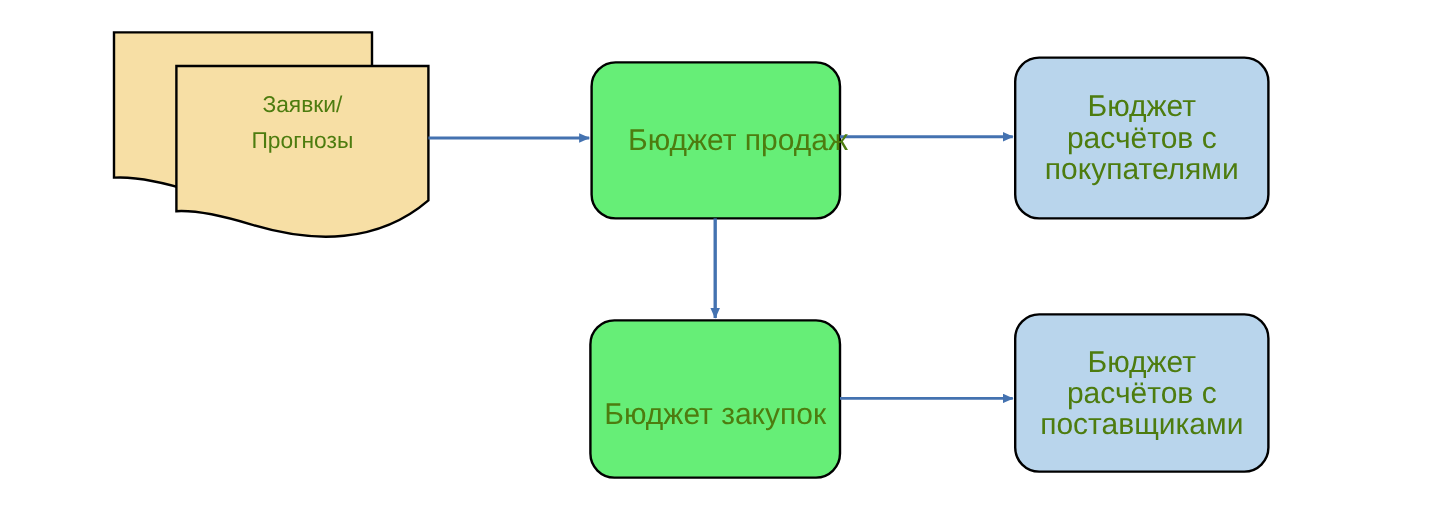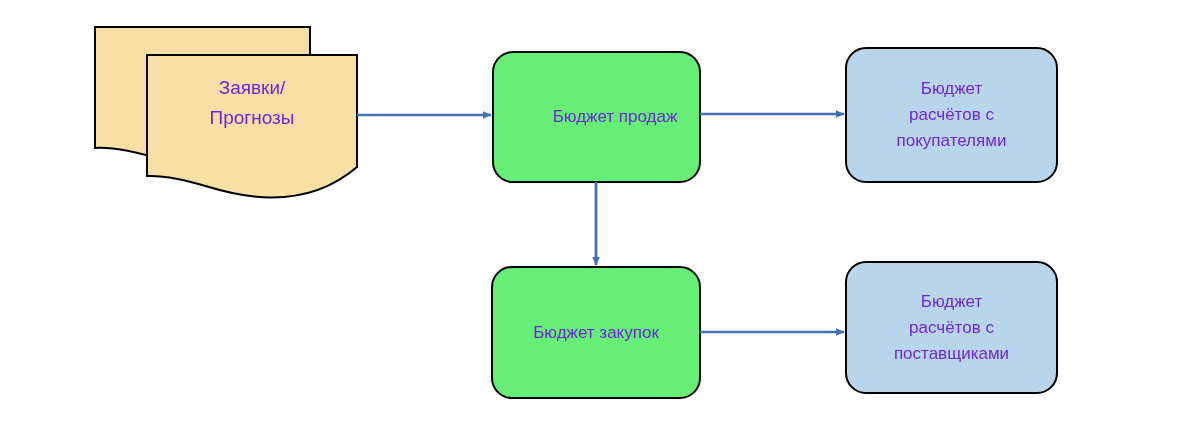--- a/index.html
+++ b/index.html
@@ -20,33 +20,33 @@
     top: 0;
     width: 1200px;
     height: 437px;
   }
   .node-label {
     position: absolute;
     display: flex;
     align-items: center;
     justify-content: center;
     text-align: center;
-    color: #6d28d9;
+    color: #4d7c0f;
     font-family: "Liberation Sans", sans-serif;
     font-size: 19px;
     line-height: 25px;
     white-space: pre-line;
     pointer-events: none;
   }
   .doc-label {
     font-size: 19px;
     line-height: 30px;
   }
   .box-label {
-    font-size: 17px;
+    font-size: 25px;
     line-height: 26px;
   }
 </style>
 </head>
 <body>
 
 <svg id="canvas" viewBox="0 0 1200 437" xmlns="http://www.w3.org/2000/svg">
 
   <defs>
     <marker id="arrowhead" markerWidth="9" markerHeight="8" refX="8.4" refY="4" orient="auto" markerUnits="userSpaceOnUse">
@@ -82,17 +82,17 @@
 
 <div class="node-label doc-label" style="left:147px; top:55px; width:210px; height:95px;">Заявки/
 Прогнозы</div>
 
 <div class="node-label box-label" style="left:493px; top:52px; width:244px; height:130px;">Бюджет продаж</div>
 
 <div class="node-label box-label" style="left:846px; top:48px; width:211px; height:134px;">Бюджет
 расчётов с
 покупателями</div>
 
-<div class="node-label box-label" style="left:492px; top:267px; width:208px; height:131px;">Бюджет закупок</div>
+<div class="node-label box-label" style="left:492px; top:279px; width:208px; height:131px;">Бюджет закупок</div>
 
 <div class="node-label box-label" style="left:846px; top:262px; width:211px; height:131px;">Бюджет
 расчётов с
 поставщиками</div>
 
 </body></html>

